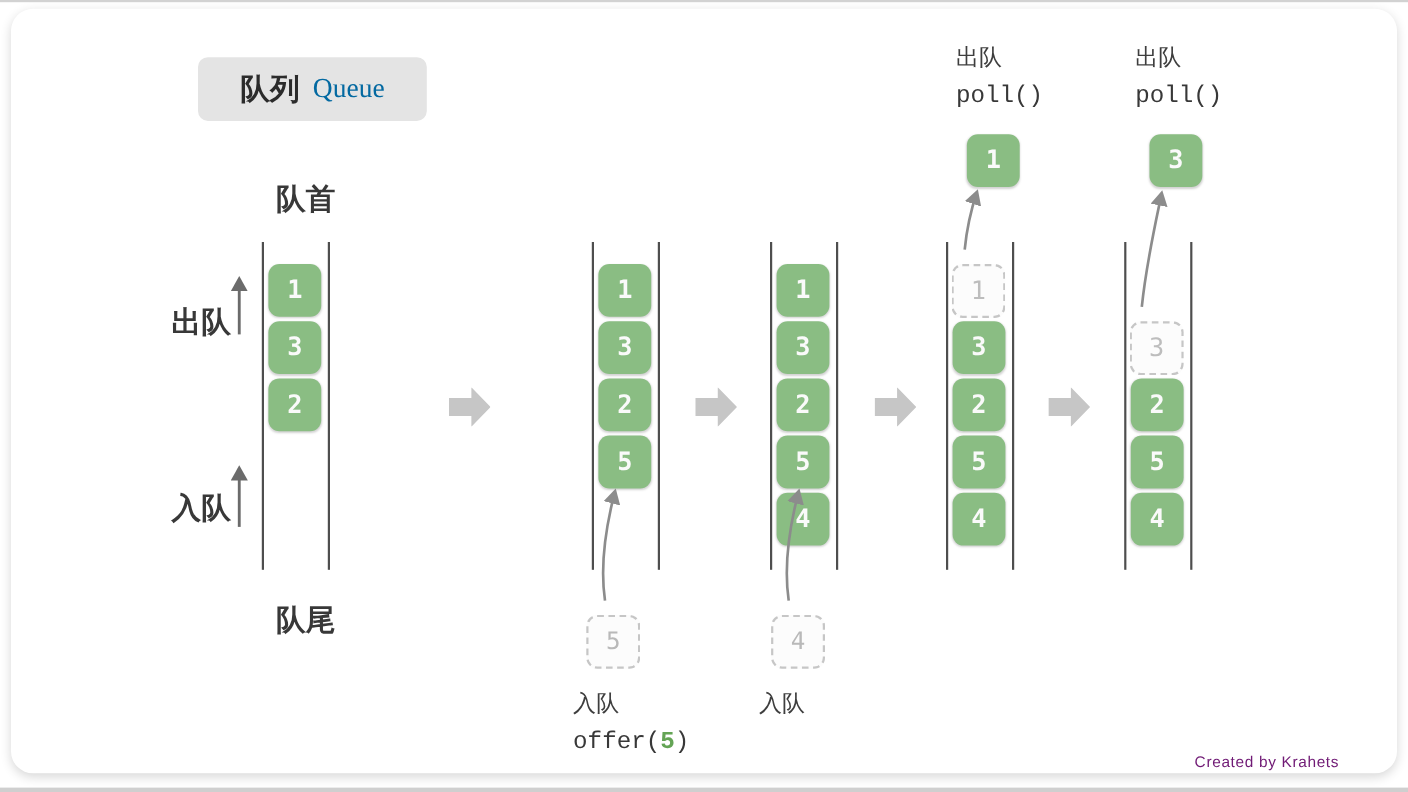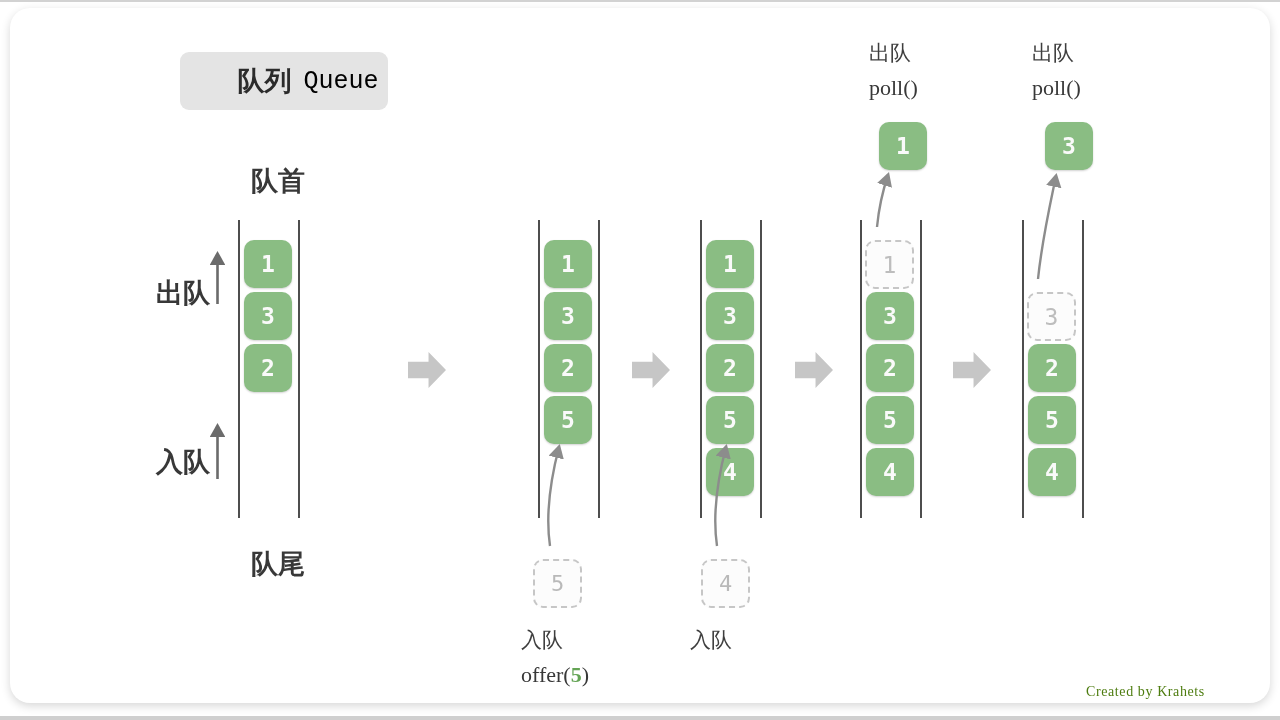--- a/index.html
+++ b/index.html
@@ -9,26 +9,26 @@
     font-family:"Liberation Sans", sans-serif;
   }
   .edge-top{position:absolute;left:0;top:0;width:1280px;height:2px;background:#d2d2d2;}
   .edge-bottom{position:absolute;left:0;bottom:0;width:1280px;height:4px;background:#cfcfcf;}
   .card{
     position:absolute;left:10px;top:8px;width:1260px;height:695px;
     background:#ffffff;border-radius:20px;
     box-shadow:0 3px 10px rgba(0,0,0,0.16);
   }
   .badge{
-    position:absolute;left:170px;top:44px;width:160px;height:58px;
+    position:absolute;left:170px;top:44px;width:208px;height:58px;
     background:#e4e4e4;border-radius:9px;
-    display:flex;align-items:center;justify-content:center;gap:12px;padding-left:48px;
+    display:flex;align-items:center;justify-content:center;gap:12px;
   }
   .badge .zh{font-size:27px;font-weight:bold;color:#2b2b2b;}
-  .badge .en{font-family:Liberation Mono, monospace;font-size:25px;color:#000000;}
+  .badge .en{font-family:Liberation Serif, serif;font-size:25px;color:#0369a1;}
 
   .lbl{position:absolute;color:#383838;white-space:nowrap;}
   .lbl.bold{font-weight:bold;font-size:27px;}
   .front-lbl{left:238px;top:155px;width:60px;text-align:center;}
   .rear-lbl{left:238px;top:538px;width:60px;text-align:center;}
   .deq-lbl{left:140px;top:267px;width:60px;text-align:right;}
   .enq-lbl{left:140px;top:436px;width:60px;text-align:right;}
 
   .col{position:absolute;top:212px;width:61.5px;height:298px;}
   .wall{position:absolute;top:0;width:1.5px;height:298px;background:#4e4e4e;}
@@ -52,33 +52,33 @@
     display:flex;align-items:center;justify-content:center;
     box-shadow:0 1px 2px rgba(0,0,0,0.18);
   }
   .ghost-box{
     position:absolute;width:45px;height:45px;border-radius:10px;
     background:#fcfcfc;border:2px dashed #c6c6c6;color:#b9b9b9;
     font-family:"DejaVu Sans Mono", monospace;font-size:22px;
     display:flex;align-items:center;justify-content:center;
   }
   .op-label{position:absolute;line-height:35px;font-size:21px;color:#3e3e3e;white-space:nowrap;}
-  .op-label .code{font-family:Liberation Serif, serif;font-size:22px;color:#383838;text-align:center;}
+  .op-label .code{font-family:Liberation Mono, monospace;font-size:22px;color:#383838;text-align:center;}
   .op-label .arg{color:#64A455;font-weight:bold;}
 
   .blockarrow{
     position:absolute;width:38px;height:36px;background:#c6c6c6;
     clip-path:polygon(0% 27%, 54% 27%, 54% 0%, 100% 50%, 54% 100%, 54% 73%, 0% 73%);
   }
   .overlay{position:absolute;left:0;top:0;width:1280px;height:720px;pointer-events:none;}
 
   .watermark{
     position:absolute;left:1076px;top:676px;
-    font-family:Liberation Serif, serif;font-size:14px;
-    color:#4d7c0f;letter-spacing:0.6px;
+    font-family:Liberation Sans, sans-serif;font-size:14px;
+    color:#701a75;letter-spacing:0.6px;
   }
 </style>
 </head>
 <body>
 
 <div class="edge-top"></div>
 <div class="edge-bottom"></div>
 
 <div class="card">
 

